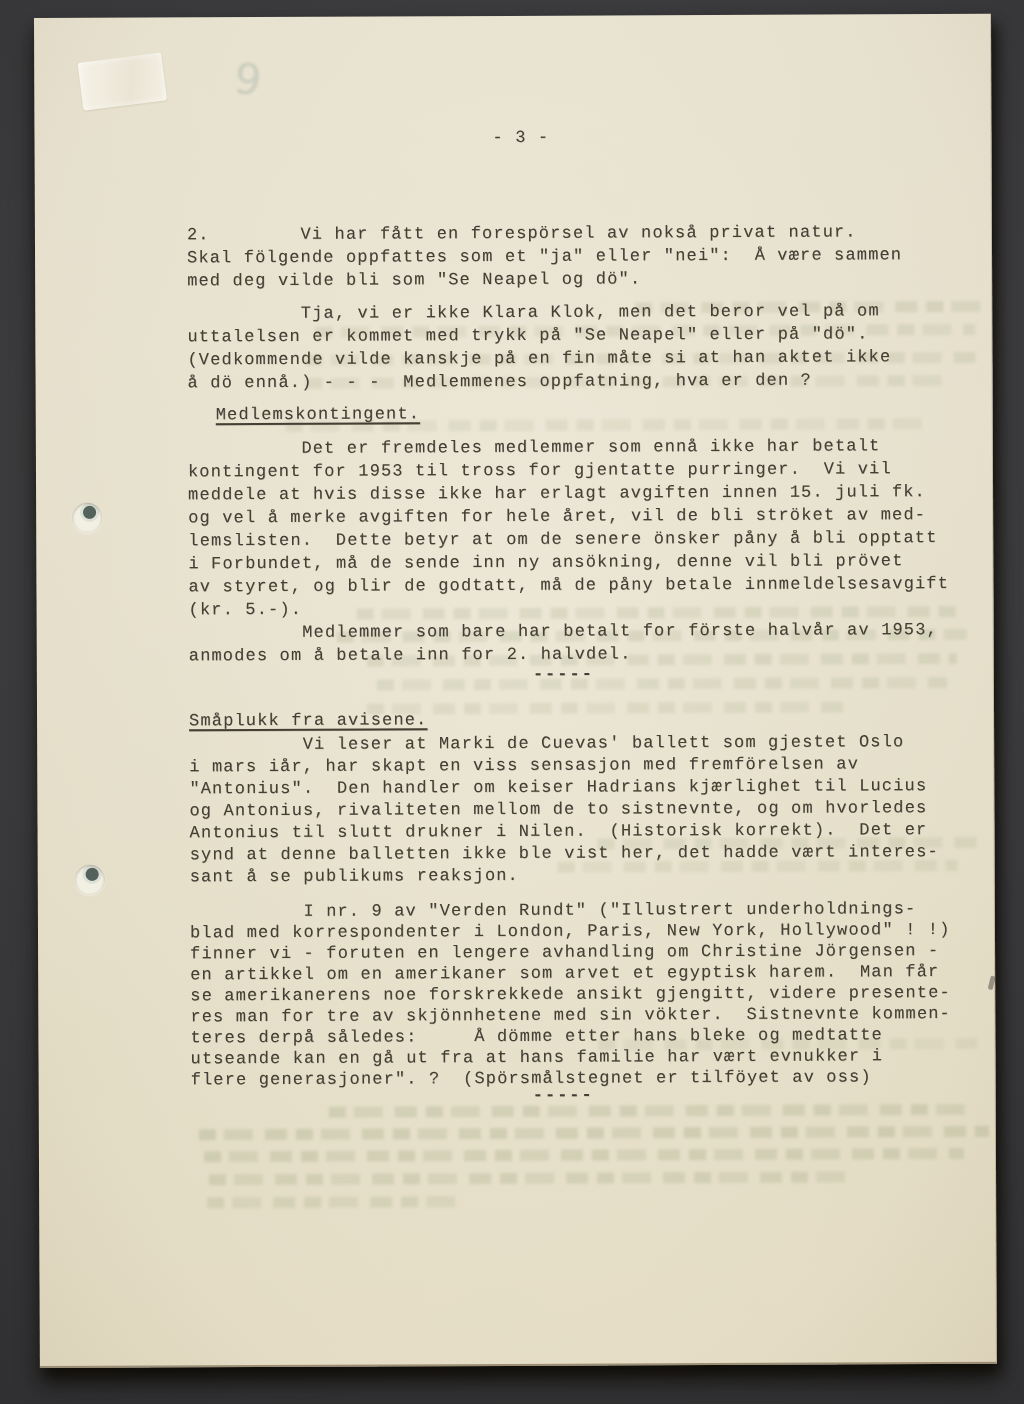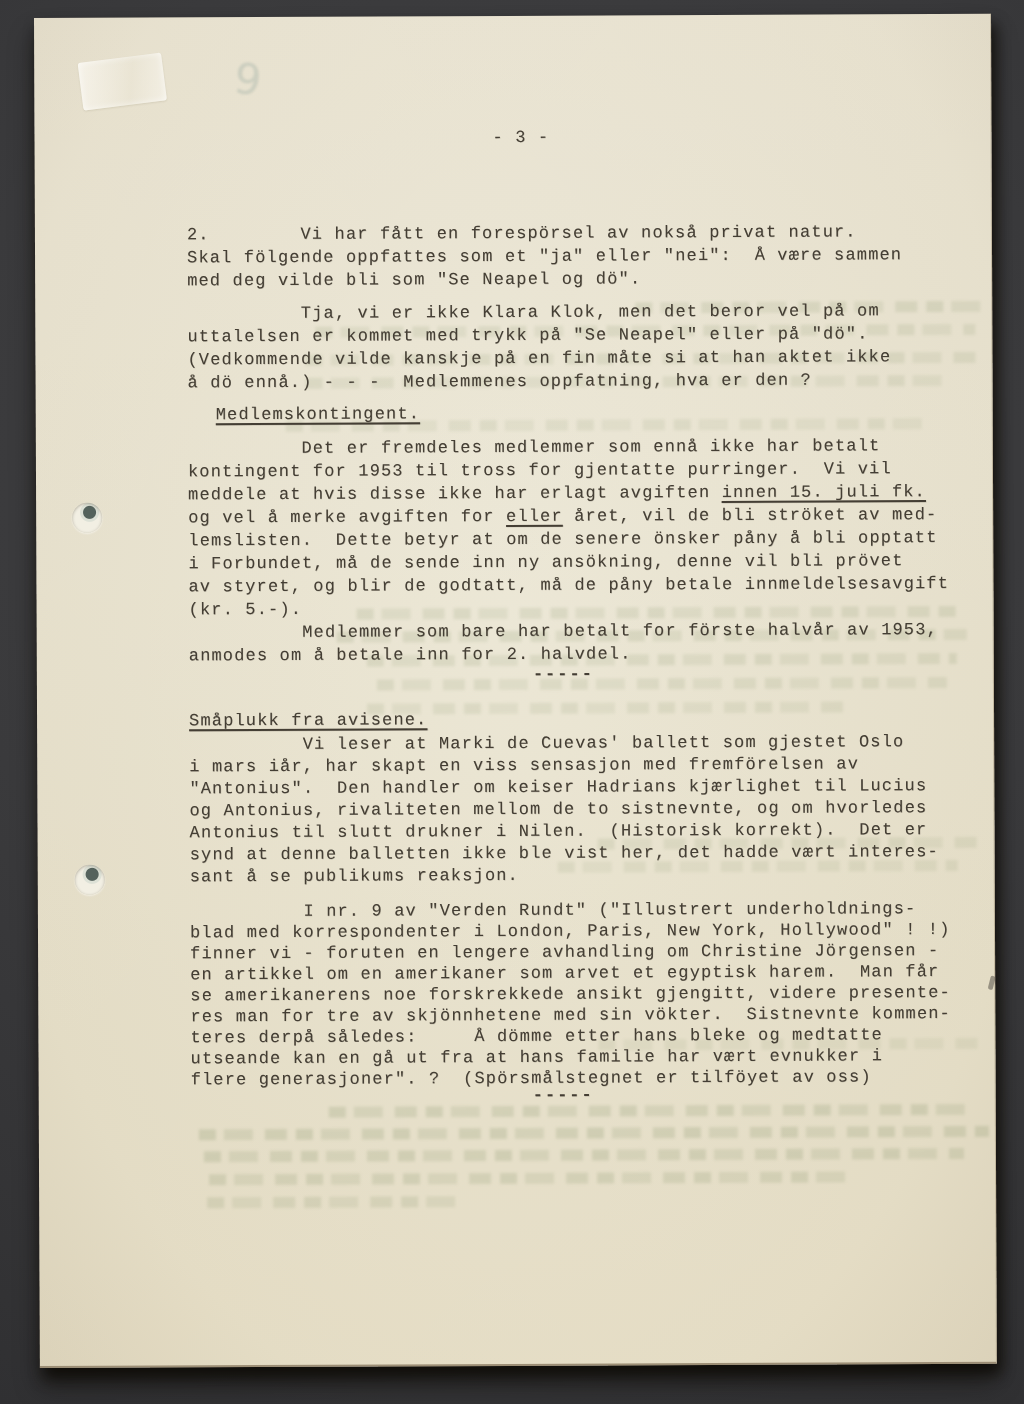--- a/index.html
+++ b/index.html
@@ -16,21 +16,21 @@
     border-bottom:2px solid rgba(92,70,38,.55);
     border-right:1px solid rgba(125,104,70,.35);
   }
   .paper::before{ 
     content:"";position:absolute;inset:0;pointer-events:none;
     background:radial-gradient(ellipse at 50% 45%, rgba(255,255,250,.10) 0%, rgba(150,125,70,.06) 78%, rgba(120,95,50,.12) 100%);
   }
   .typ{color:#443e34;text-shadow:.4px .4px 0 rgba(68,62,52,.28);}
   .block{position:absolute;left:152px;width:800px;font-size:17px;line-height:23px;letter-spacing:1.15px;}
   .tline{white-space:pre;}
-  .u{text-decoration:underline;text-underline-offset:4px;text-decoration-thickness:1.5px;}
+  .u{text-underline-offset:4px;text-decoration-thickness:1.5px;}
   .heading{position:absolute;left:152px;font-size:17px;letter-spacing:1.15px;
            text-decoration:underline;text-underline-offset:4px;text-decoration-thickness:1.6px;}
   .pagenum{position:absolute;left:458px;top:112px;font-size:17px;letter-spacing:1.15px;white-space:pre;}
   .sep{position:absolute;font-size:17px;font-weight:bold;letter-spacing:2px;}
   .tape{
     position:absolute;left:46px;top:40px;width:84px;height:48px;border-radius:3px;
     transform:rotate(-7deg);
     background:linear-gradient(100deg,rgba(253,251,245,.70),rgba(240,236,224,.30) 60%,rgba(252,250,244,.55));
     box-shadow:0 1px 2px rgba(80,70,40,.12), inset 0 0 7px rgba(255,255,255,.65);
   }
@@ -97,21 +97,21 @@
     <div class="tline">(Vedkommende vilde kanskje på en fin måte si at han aktet ikke</div>
     <div class="tline">å dö ennå.) - - -  Medlemmenes oppfatning, hva er den ?</div>
   </div>
 
   <div class="heading" style="top:388px;margin-left:28px;">Medlemskontingent.</div>
 
   <div class="block" style="top:420px;">
     <div class="tline">          Det er fremdeles medlemmer som ennå ikke har betalt</div>
     <div class="tline">kontingent for 1953 til tross for gjentatte purringer.  Vi vil</div>
     <div class="tline"><span>meddele at hvis disse ikke har erlagt avgiften </span><span class="u">innen 15. juli fk.</span></div>
-    <div class="tline"><span>og vel å merke avgiften for </span><span class="u">eller</span><span> året, vil de bli ströket av med-</span></div>
+    <div class="tline"><span>og vel å merke avgiften for </span><span class="u">hele</span><span> året, vil de bli ströket av med-</span></div>
     <div class="tline">lemslisten.  Dette betyr at om de senere önsker påny å bli opptatt</div>
     <div class="tline">i Forbundet, må de sende inn ny ansökning, denne vil bli prövet</div>
     <div class="tline">av styret, og blir de godtatt, må de påny betale innmeldelsesavgift</div>
     <div class="tline">(kr. 5.-).</div>
   </div>
 
   <div class="block" style="top:604px;">
     <div class="tline">          Medlemmer som bare har betalt for förste halvår av 1953,</div>
     <div class="tline">anmodes om å betale inn for 2. halvdel.</div>
   </div>

